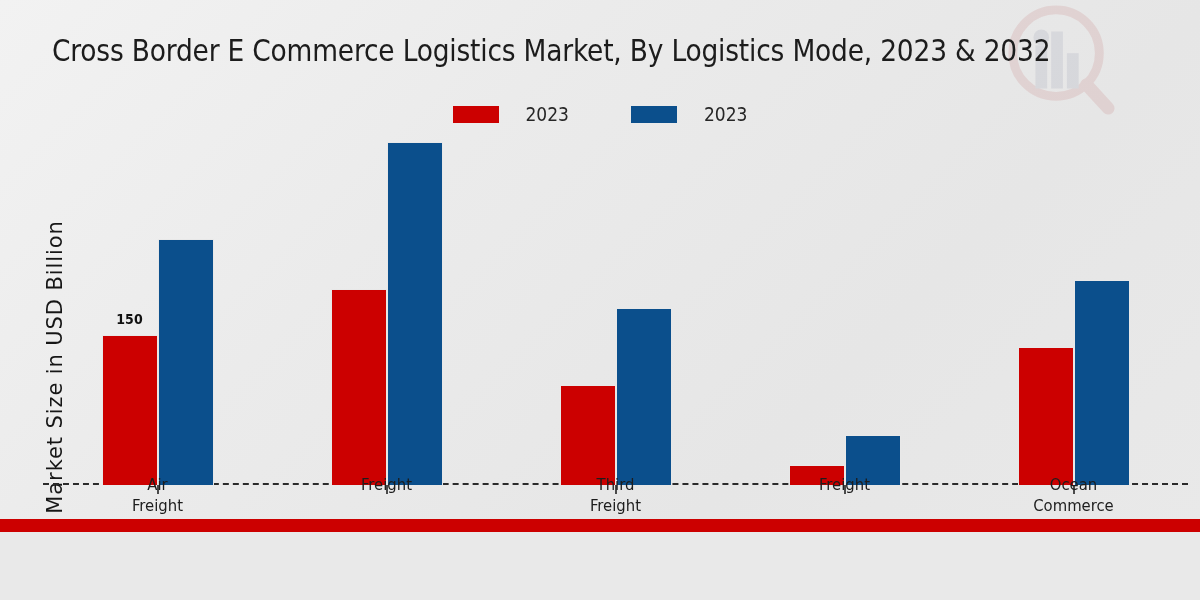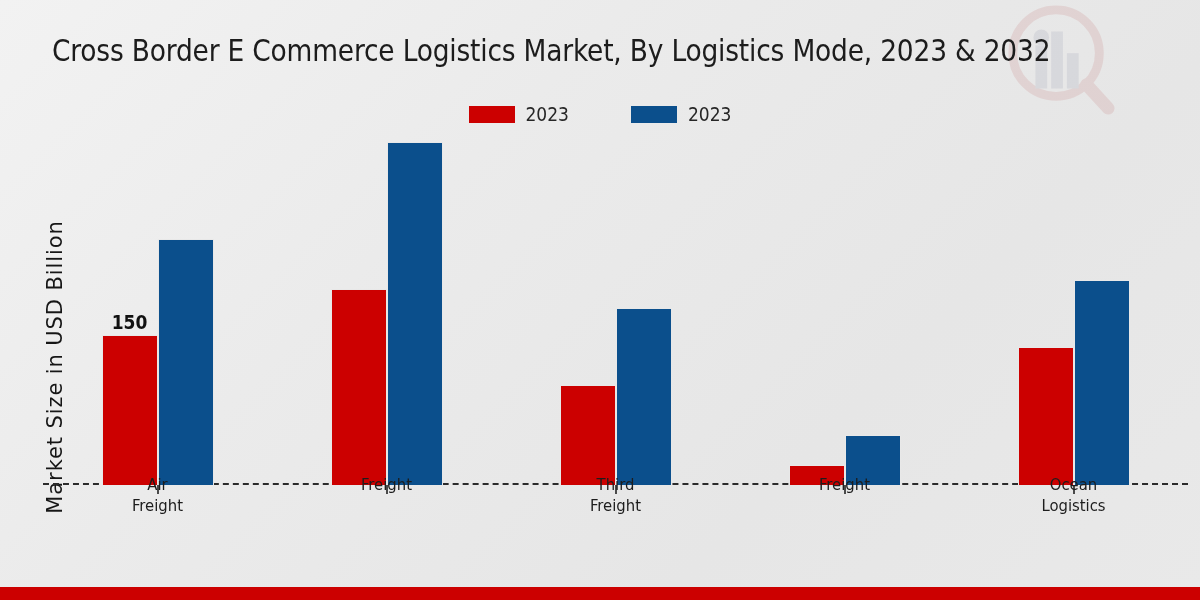--- a/index.html
+++ b/index.html
@@ -11,21 +11,21 @@
     width: 1200px;
     height: 600px;
     overflow: hidden;
     font-family: "DejaVu Sans", sans-serif;
     background: #e9e9e9;
   }
 
   #figure {
     position: relative;
     width: 1200px;
-    height: 600px;
+    height: 532px;
     background:
       linear-gradient(135deg, #f2f2f2 0%, #ebebeb 35%, #e6e6e6 70%, #e9e9e9 100%);
     box-sizing: border-box;
   }
 
   
   #watermark {
     position: absolute;
     left: 1000px;
     top: 2px;
@@ -58,21 +58,21 @@
     top: 103px;
     width: 1200px;
     display: flex;
     justify-content: center;
     align-items: center;
     gap: 62px;
   }
   .legend-item {
     display: flex;
     align-items: center;
-    gap: 11px;
+    gap: 27px;
   }
   .legend-swatch {
     width: 46px;
     height: 17px;
     display: block;
   }
   .legend-label {
     font-size: 19px;
     color: #262626;
     font-family: "DejaVu Sans Condensed", "Liberation Sans Narrow", "Liberation Sans", sans-serif;
@@ -140,21 +140,21 @@
   .bar.series-1 {
     background: #0b4f8c;
     border: 1px solid #e8e8e8;
     border-bottom: none;
   }
   .bar-value {
     position: absolute;
     left: 50%;
     transform: translateX(-50%);
     top: -25px;
-    font-size: 19px;
+    font-size: 14px;
     font-weight: bold;
     color: #111;
     white-space: nowrap;
     font-family: "DejaVu Sans Condensed", "Liberation Sans Narrow", "Liberation Sans", sans-serif;
   }
 
   .tick {
     position: absolute;
     bottom: -9px;
     left: 50%;
@@ -265,20 +265,20 @@
           </div>
         </div>
         <div class="group" style="left: 920.5px;">
           <div class="bars">
             <div class="bar series-0" style="height: 138px; background: rgb(204, 0, 0);"></div>
             <div class="bar series-1" style="height: 205px; background: rgb(11, 79, 140);"></div>
           </div>
           <span class="tick"></span>
           <div class="cat-label">
             <div>Ocean</div>
-            <div>Logistics</div>
+            <div>Commerce</div>
           </div>
         </div>
       </div>
   </div>
 
   <div id="bottom-band"></div>
 </div>
 
 </body></html>

